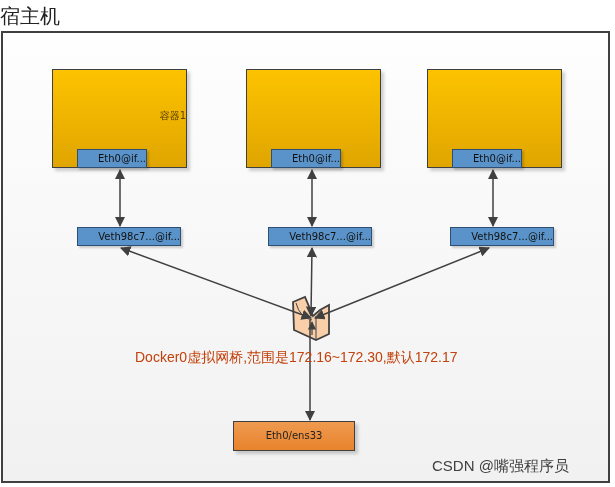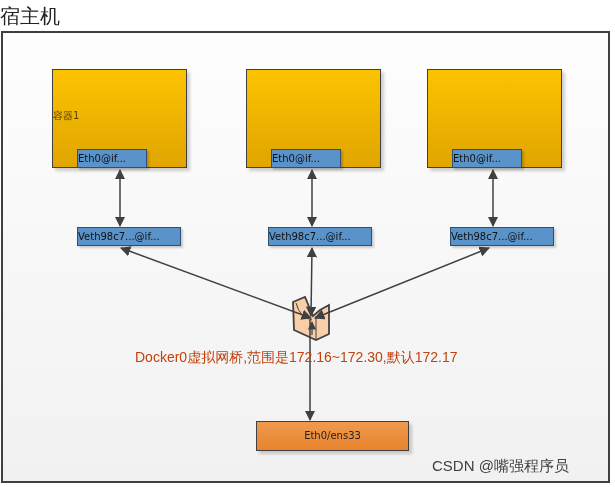--- a/index.html
+++ b/index.html
@@ -6,33 +6,33 @@
   body { width:615px; height:487px; background:#ffffff; position:relative; overflow:hidden;
          font-family:"DejaVu Sans","Liberation Sans",sans-serif; }
   .title { position:absolute; left:0; width:615px; top:3px; text-align:left;
            font-family:"DejaVu Serif","Liberation Serif",serif; font-size:20px; color:#222; }
   .host { position:absolute; left:1px; top:31px; width:609px; height:452px;
           border:2px solid #404040; border-right:2px solid #404040;
           background:linear-gradient(#fefefe,#f1f1f1); box-sizing:border-box; }
   .container { position:absolute; width:135px; height:99px; top:69px;
                background:linear-gradient(#fdc300,#e0a500); border:1.5px solid #404040;
                box-sizing:border-box; box-shadow:3px 3px 3px rgba(0,0,0,0.18); }
-  .container .clabel { position:absolute; left:0; right:0; top:39px; text-align:left;
+  .container .clabel { position:absolute; left:0; right:0; top:39px; text-align:right;
                font-size:10px; color:#5a4000; }
-  .eth { position:absolute; height:19px; line-height:18px; text-align:left; font-size:10px;
+  .eth { position:absolute; height:19px; line-height:18px; text-align:right; font-size:10px;
          color:#111; background:#5a93c9; border:1px solid #2e4e72; box-sizing:border-box;
          box-shadow:2px 2px 2px rgba(0,0,0,0.18); }
   .eth-in { left:24px; top:79px; width:70px; }
   .veth { position:absolute; top:227px; width:104px; }
   .bridge-label { position:absolute; left:135px; top:349px; font-size:14px; color:#c2410c;
                   white-space:nowrap; font-family:"Liberation Sans","DejaVu Sans",sans-serif; }
-  .nic { position:absolute; left:233px; top:421px; width:153px; height:30px;
+  .nic { position:absolute; left:233px; top:421px; width:122px; height:30px;
          background:linear-gradient(#ef9a50,#e8832c); border:1.5px solid #404040; box-sizing:border-box;
          text-align:center; line-height:28px; font-size:10px; color:#222;
-         box-shadow:3px 3px 3px rgba(0,0,0,0.18);margin-left:23px; }
+         box-shadow:3px 3px 3px rgba(0,0,0,0.18); }
   .watermark { position:absolute; left:432px; top:457px; font-size:15px; color:#404040;
                font-family:"Liberation Sans","DejaVu Sans",sans-serif; }
   svg.lines { position:absolute; left:0; top:0; }
 </style>
 </head>
 <body>
 
 <div class="title">宿主机</div>
 
 <div class="host"></div>

